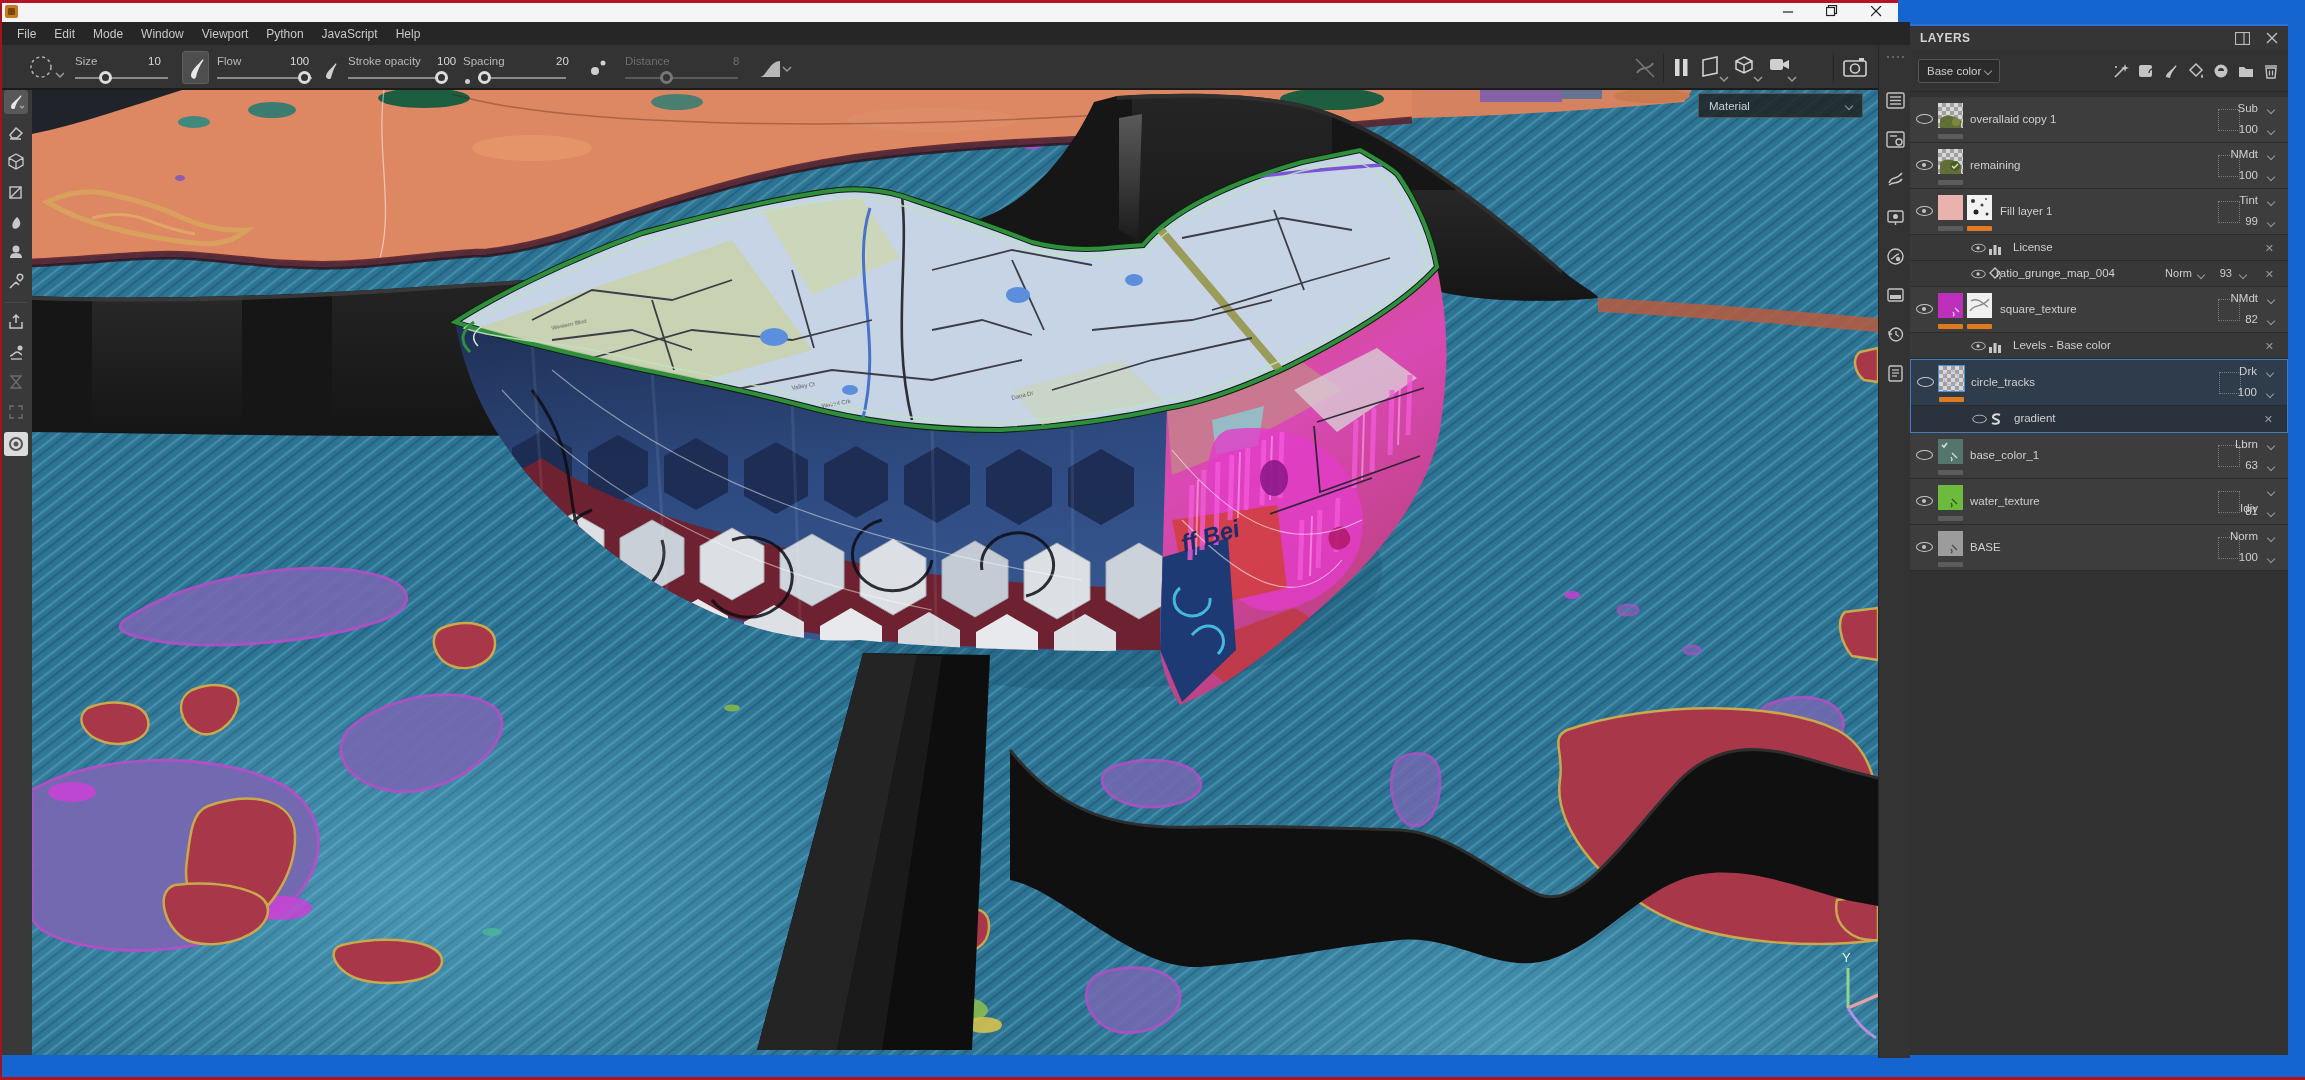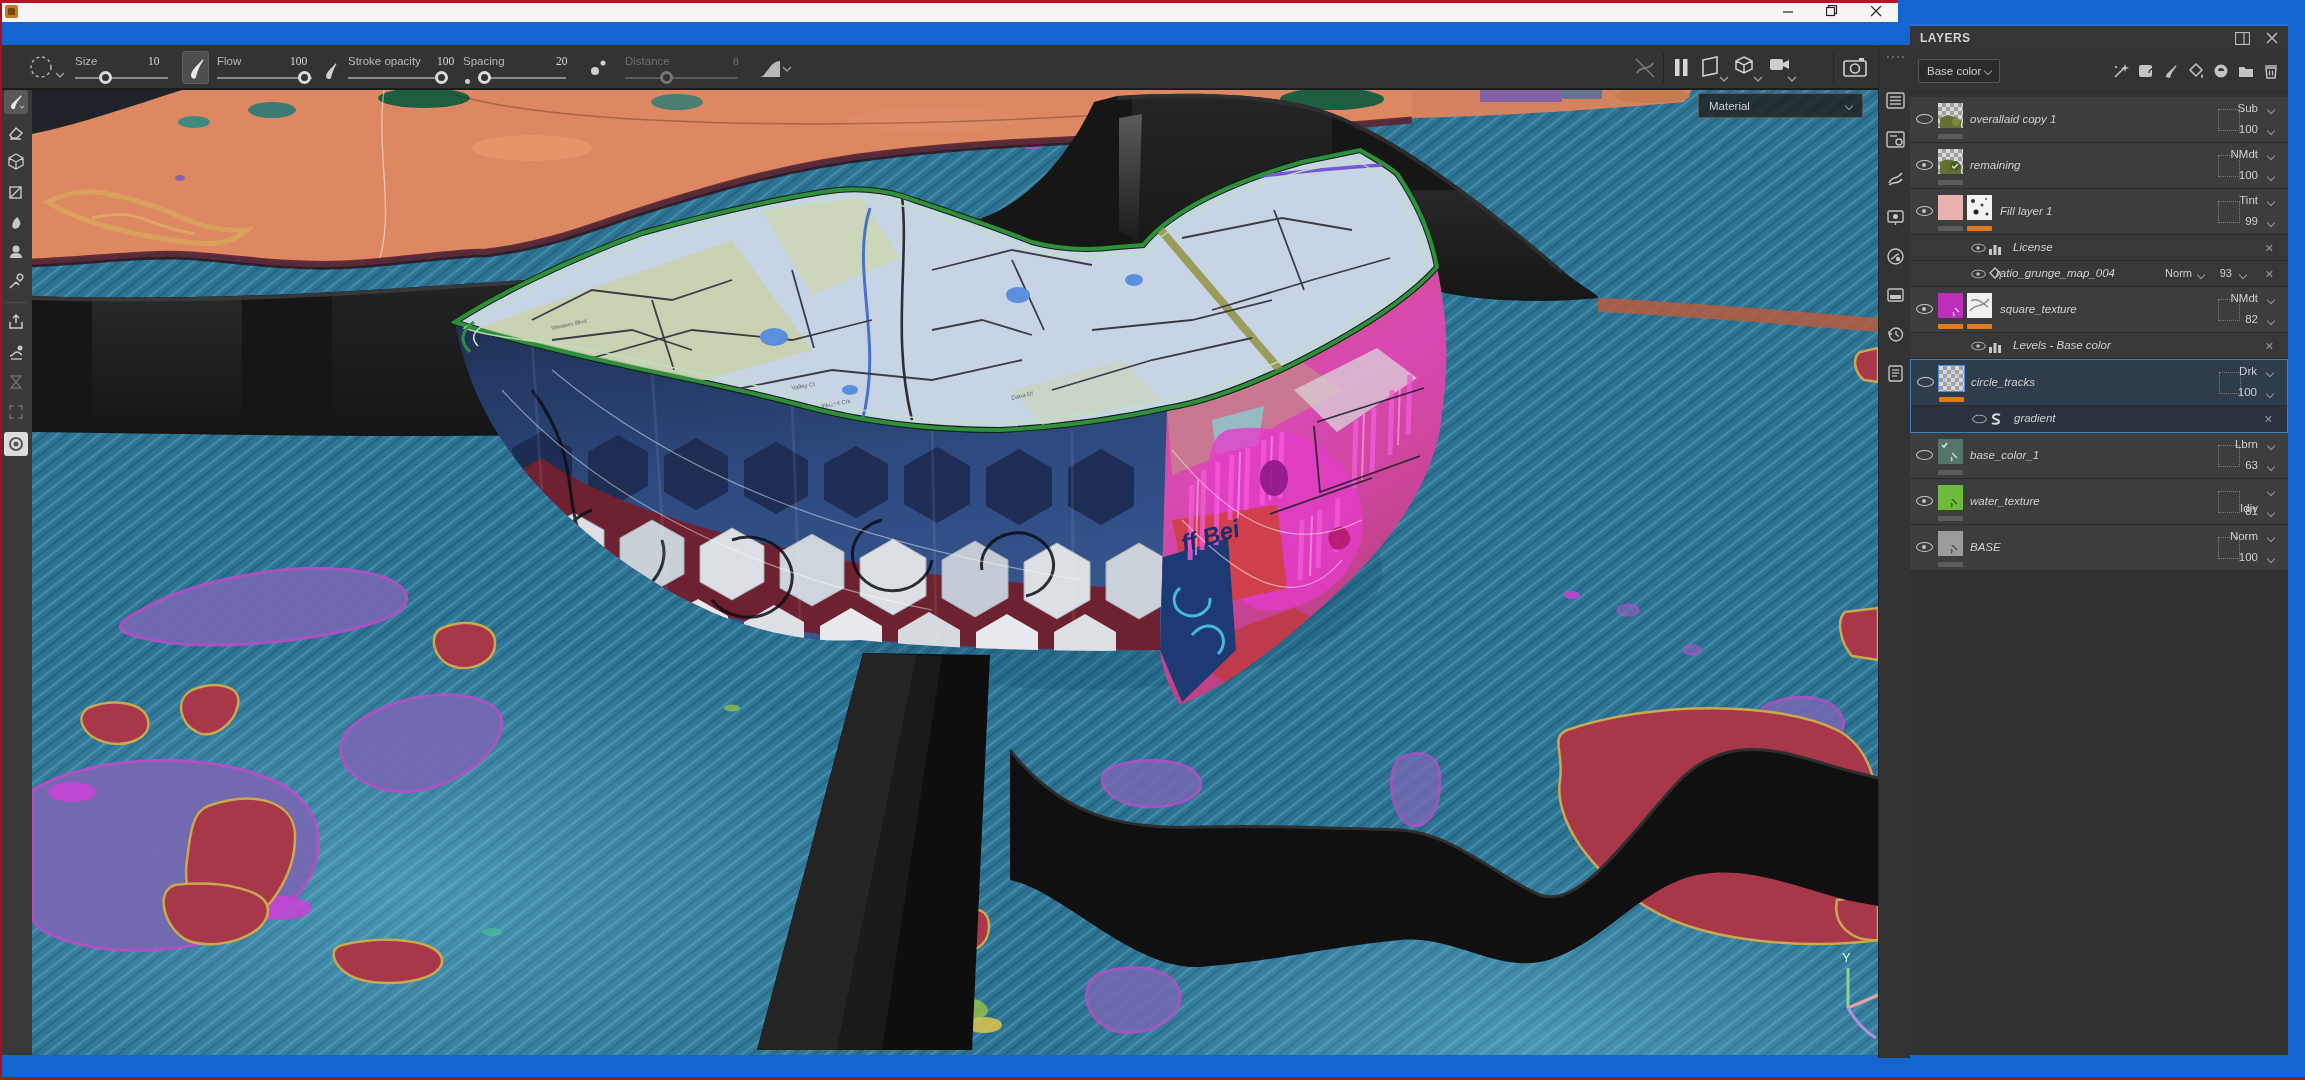--- a/index.html
+++ b/index.html
@@ -22,21 +22,21 @@
   .dk-red { left:0; width:17px; background:#c03434; }
   .dk-txt { color:#eee; font-size:9px; left:1px; }
 
   
   .menubar { left:0; top:22px; width:1910px; height:23px; background:#262626; display:flex; align-items:center; padding-left:8px; gap:0; z-index:5;}
   .menu-item { color:#c9c9c9; font-size:12px; padding:0 9px; }
 
   
   .toolbar { left:0; top:45px; width:1878px; height:45px; background:#333333; border-bottom:2px solid #1c1c1c; z-index:5;}
   .tb-label { color:#b9b9b9; font-size:11.5px; }
-  .tb-value { color:#d9d9d9; font-size:11.5px;font-family:Liberation Serif, serif; }
+  .tb-value { color:#d9d9d9; font-size:11.5px; }
   .tb-dim { color:#6e6e6e !important; }
   .slider-track { height:2px; background:#8a8a8a; }
   .slider-track.dim { background:#5a5a5a; }
   .knob { width:13px; height:13px; border-radius:50%; background:#333; border:3px solid #dcdcdc; margin-top:-6px;}
   .knob.dim { border-color:#777; }
   .tb-btn-active { background:#4e4e4e; border-radius:3px; border:1px solid #5e5e5e;}
   .chev { display:inline-block; width:6px; height:6px; border-right:1.5px solid #999; border-bottom:1.5px solid #999; transform:rotate(45deg); }
   .vsep { width:1px; background:#252525; }
 
   
@@ -69,21 +69,21 @@
   .lrow.fx { height:26px; background:#383838;}
   .sel-group { border:1px solid #3f7fc1; }
   .sel-group .main { background:#2e3c4b; }
   .sel-group .fx { background:#2a323d; }
   .eye { position:absolute; width:17px; height:10px; border:1.5px solid #c4c4c4; border-radius:50%;}
   .eye.on:after { content:""; position:absolute; left:4.5px; top:1.5px; width:4px; height:4px; border-radius:50%; background:#c4c4c4;}
   .thumb { position:absolute; width:25px; height:25px; top:6px; }
   .checker { background:repeating-conic-gradient(#9f9f9f 0% 25%, #d8d8d8 0% 50%); background-size:8px 8px; }
   .bar { position:absolute; width:25px; height:5px; top:37px; background:#5c5c5c; border-radius:1px;}
   .bar.orange { background:#e07a1f; }
-  .lname { position:absolute; color:#cfcfcf; font-size:11.5px; top:16px; white-space:nowrap;font-style:italic;}
+  .lname { position:absolute; color:#cfcfcf; font-size:11.5px; top:16px; white-space:nowrap;}
   .fx .lname { top:6px; }
   .dotted-box { position:absolute; left:308px; top:12px; width:22px; height:22px; border:1px dotted #7a7a7a;}
   .blend { position:absolute; right:30px; color:#cfcfcf; font-size:11.5px; text-align:right;}
   .bchev { position:absolute; right:14px; }
   .fx-x { position:absolute; right:14px; top:7px; color:#9a9a9a; font-size:11px;}
   .fx-icon { position:absolute; left:78px; top:6px; width:14px; height:14px;}
   .fxblend { position:absolute; color:#cfcfcf; font-size:11px; top:6px;}
 
   
   .statusbar { left:0; top:1055px; width:2288px; height:22px; background:#2c2c2c; border-top:1px solid #222; z-index:6;}
@@ -441,20 +441,30 @@
     <div class="abs winbtn" style="left:1854px">
         <svg width="11" height="11">
           <line x1="0" y1="0" x2="10" y2="10" stroke="#222" stroke-width="1.2"></line>
           <line x1="10" y1="0" x2="0" y2="10" stroke="#222" stroke-width="1.2"></line>
         </svg>
       </div>
   </div>
   <div class="abs red-top"></div>
   <div class="abs desktop-top"></div>
 
+  <div class="abs menubar">
+    <span class="menu-item">File</span>
+    <span class="menu-item">Edit</span>
+    <span class="menu-item">Mode</span>
+    <span class="menu-item">Window</span>
+    <span class="menu-item">Viewport</span>
+    <span class="menu-item">Python</span>
+    <span class="menu-item">JavaScript</span>
+    <span class="menu-item">Help</span>
+  </div>
 
   <div class="abs toolbar">
     <svg class="abs" style="left:28px;top:10px" width="36" height="28">
       <circle cx="13" cy="12" r="10" fill="none" stroke="#b5b5b5" stroke-width="1.5" stroke-dasharray="3,3"></circle>
       <path d="M28,18 l4,4 l4,-4" fill="none" stroke="#999" stroke-width="1.5"></path>
     </svg>
     <span class="abs tb-label" style="left:75px;top:10px">Size</span>
     <span class="abs tb-value" style="left:148px;top:10px">10</span>
     <div class="abs slider-track" style="left:75px;top:32px;width:93px"></div>
     <div class="abs knob" style="left:99px;top:32px"></div>

